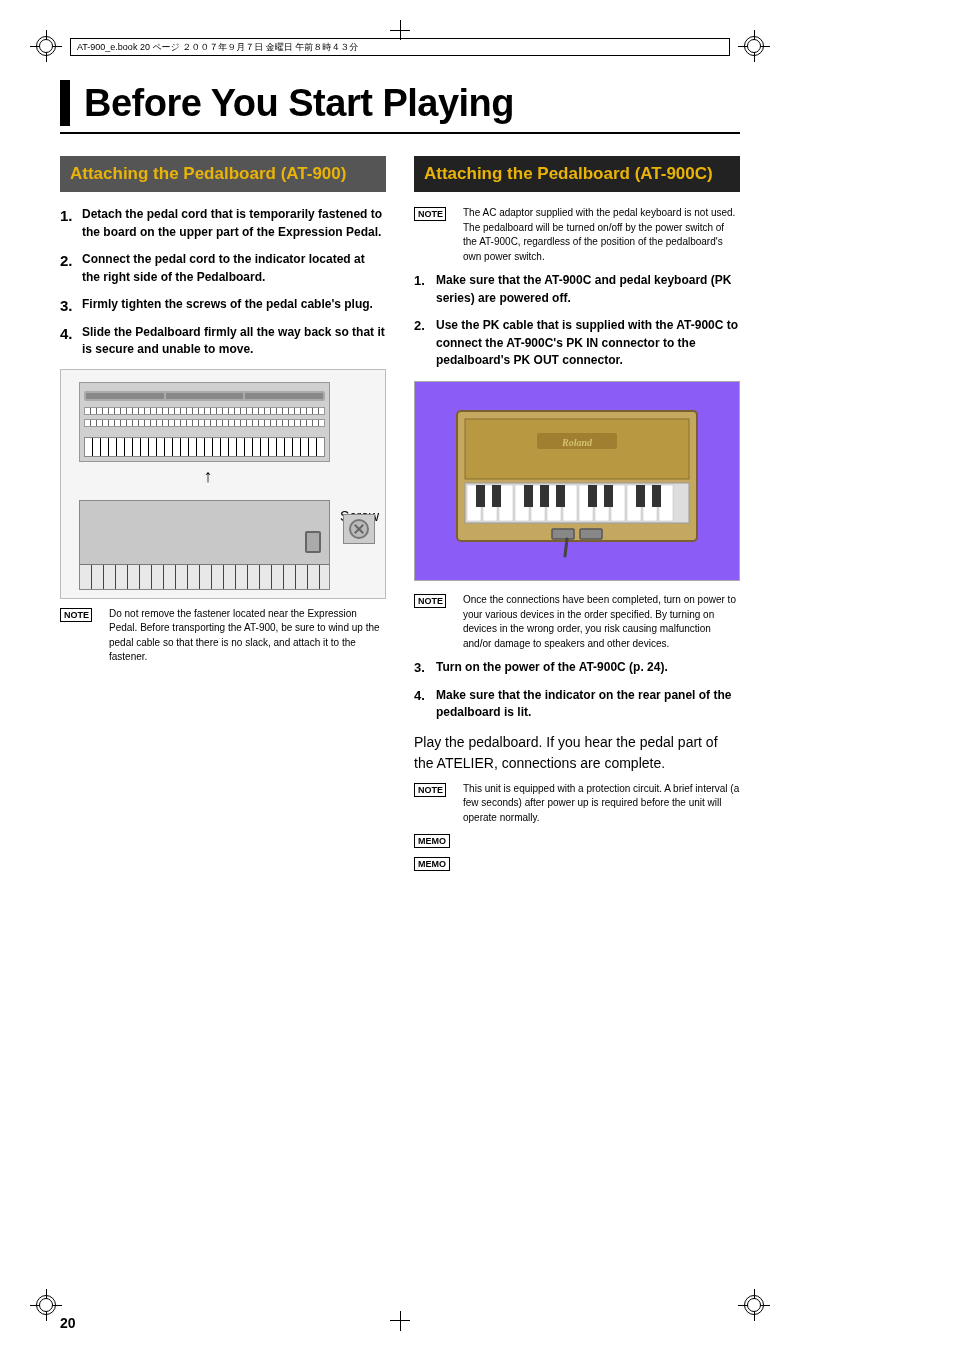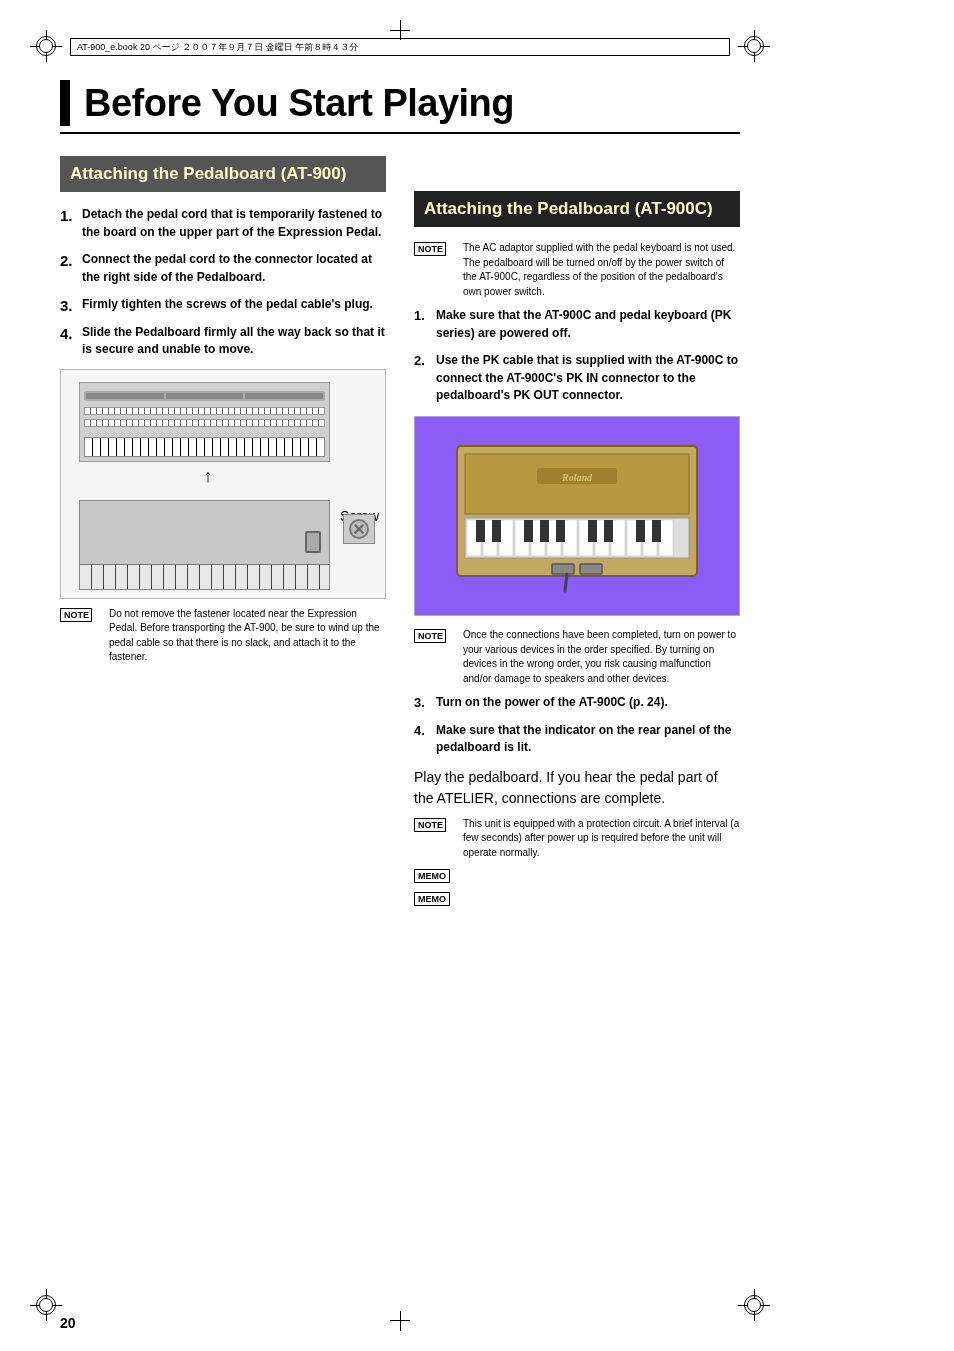--- a/index.html
+++ b/index.html
@@ -90,30 +90,29 @@
       min-width: 0;
     }
     .col-right {
       flex: 1;
       min-width: 0;
     }
 
     
     .section-header {
       background: #555;
-      color: #fef9c3;
+      color: #eab308;
       padding: 8px 10px;
       font-size: 17px;
       font-weight: bold;
       line-height: 1.2;
       margin-bottom: 14px;
     }
     .section-header.dark {
       background: #222;
-      margin-top: 35px;
     }
 
     
     .step {
       display: flex;
       margin-bottom: 10px;
       align-items: flex-start;
     }
     .step-num {
       font-size: 15px;
@@ -241,21 +240,21 @@
         <div class="step">
           <span class="step-num">1.</span>
           <span class="step-text">
             <strong>Detach the pedal cord that is temporarily fastened to the board on the upper part of the Expression Pedal.</strong>
           </span>
         </div>
 
         <div class="step">
           <span class="step-num">2.</span>
           <span class="step-text">
-            <strong>Connect the pedal cord to the connector located at the right side of the Pedalboard.</strong>
+            <strong>Connect the pedal cord to the indicator located at the right side of the Pedalboard.</strong>
           </span>
         </div>
 
         <div class="step">
           <span class="step-num">3.</span>
           <span class="step-text">
             <strong>Firmly tighten the screws of the pedal cable's plug.</strong>
           </span>
         </div>
 

